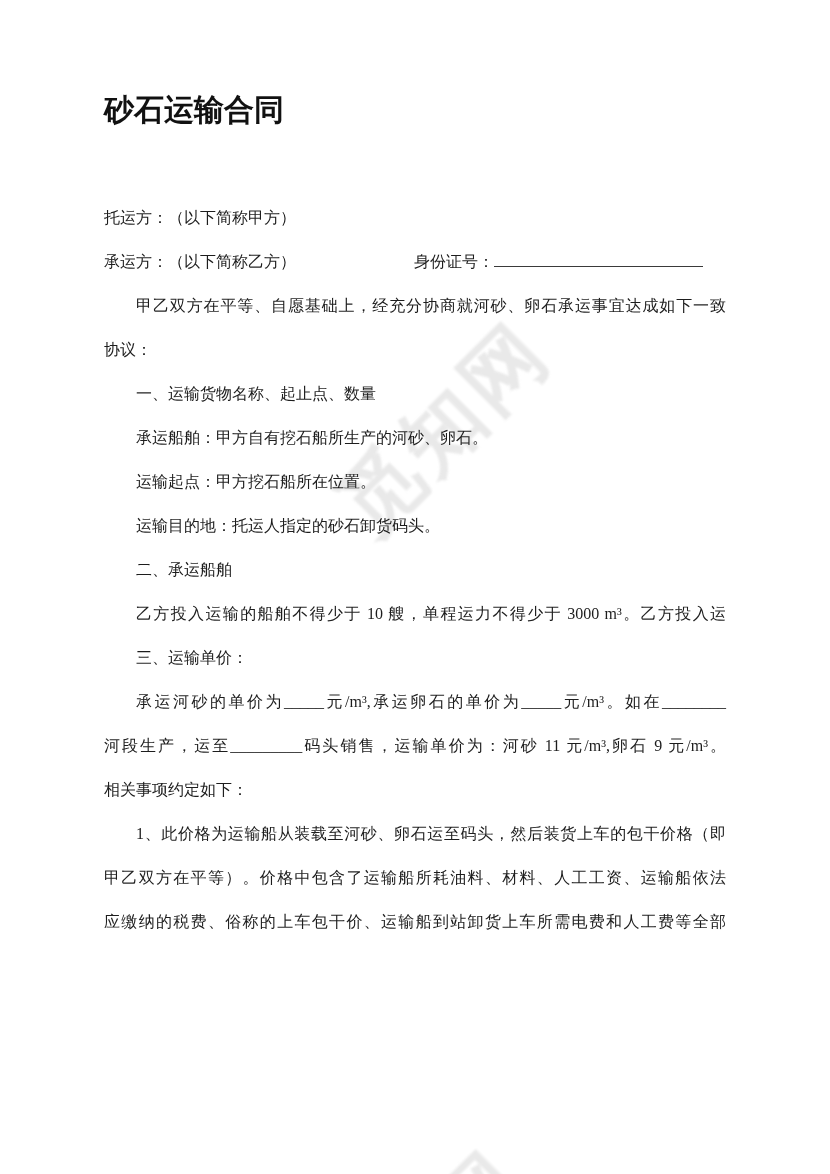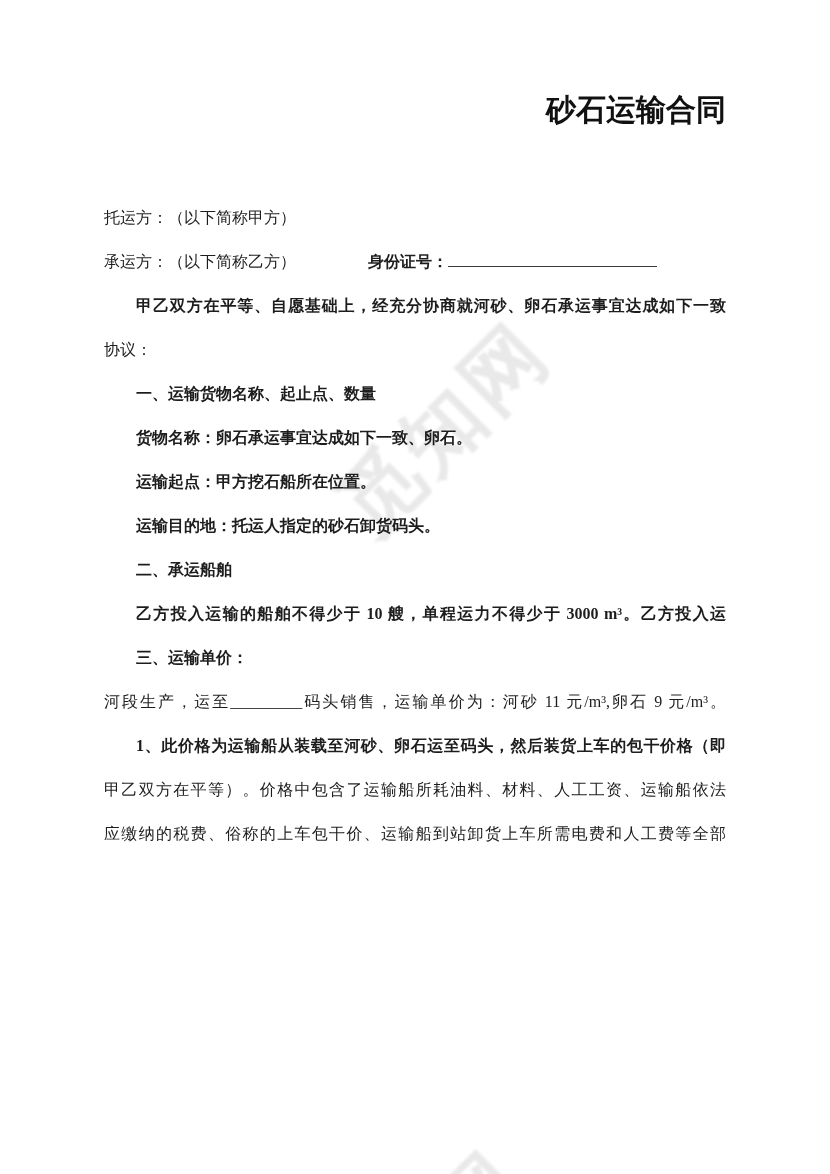--- a/index.html
+++ b/index.html
@@ -12,39 +12,39 @@
     color:#1d1d1d;
     font-size:16px;
   }
   .content {
     position:absolute;
     left:104px; top:0;
     width:622px;
   }
   .title {
     margin:88px 0 64px 0;
-    text-align:right;
+    text-align:left;
     font-size:30px;
     font-weight:700;
     line-height:44px;
     color:#111111;
   }
   .line {
     height:44px;
     line-height:44px;
     position:relative;
     z-index:2;
   }
-  .indent { text-indent:2em;font-weight:bold; }
+  .indent { text-indent:2em; }
   .fill {
     text-align:justify;
     text-align-last:justify;
   }
   .party-row { display:block; }
-  .id-group { margin-left:72px;font-weight:bold; }
+  .id-group { margin-left:118px; }
   .id-underline {
     display:inline-block;
     width:209px;
     height:14px;
     border-bottom:1.5px solid #3a3a3a;
     vertical-align:baseline;
   }
   .watermark {
     position:absolute;
     z-index:1;
@@ -78,25 +78,27 @@
       <span>托运方：（以下简称甲方）</span>
     </div>
 
     <div class="line party-row">
       <span>承运方：（以下简称乙方）</span><span class="id-group"><span>身份证号：</span><span class="id-underline"></span></span>
     </div>
 
     <div class="line indent fill">甲乙双方在平等、自愿基础上，经充分协商就河砂、卵石承运事宜达成如下一致</div>
     <div class="line">协议：</div>
     <div class="line indent">一、运输货物名称、起止点、数量</div>
-    <div class="line indent">货物名称：卵石承运事宜达成如下一致、卵石。</div>
+    <div class="line indent">承运船舶：甲方自有挖石船所生产的河砂、卵石。</div>
     <div class="line indent">运输起点：甲方挖石船所在位置。</div>
     <div class="line indent">运输目的地：托运人指定的砂石卸货码头。</div>
     <div class="line indent">二、承运船舶</div>
     <div class="line indent fill">乙方投入运输的船舶不得少于 10 艘，单程运力不得少于 3000 m³。乙方投入运</div>
     <div class="line indent">三、运输单价：</div>
+    <div class="line indent fill">承运河砂的单价为_____元/m³,承运卵石的单价为_____元/m³。如在________</div>
     <div class="line fill">河段生产，运至_________码头销售，运输单价为：河砂 11 元/m³,卵石 9 元/m³。</div>
+    <div class="line">相关事项约定如下：</div>
     <div class="line indent fill">1、此价格为运输船从装载至河砂、卵石运至码头，然后装货上车的包干价格（即</div>
     <div class="line fill">甲乙双方在平等）。价格中包含了运输船所耗油料、材料、人工工资、运输船依法</div>
     <div class="line fill">应缴纳的税费、俗称的上车包干价、运输船到站卸货上车所需电费和人工费等全部</div>
 
   </div>
 </div>
 
 </body></html>

